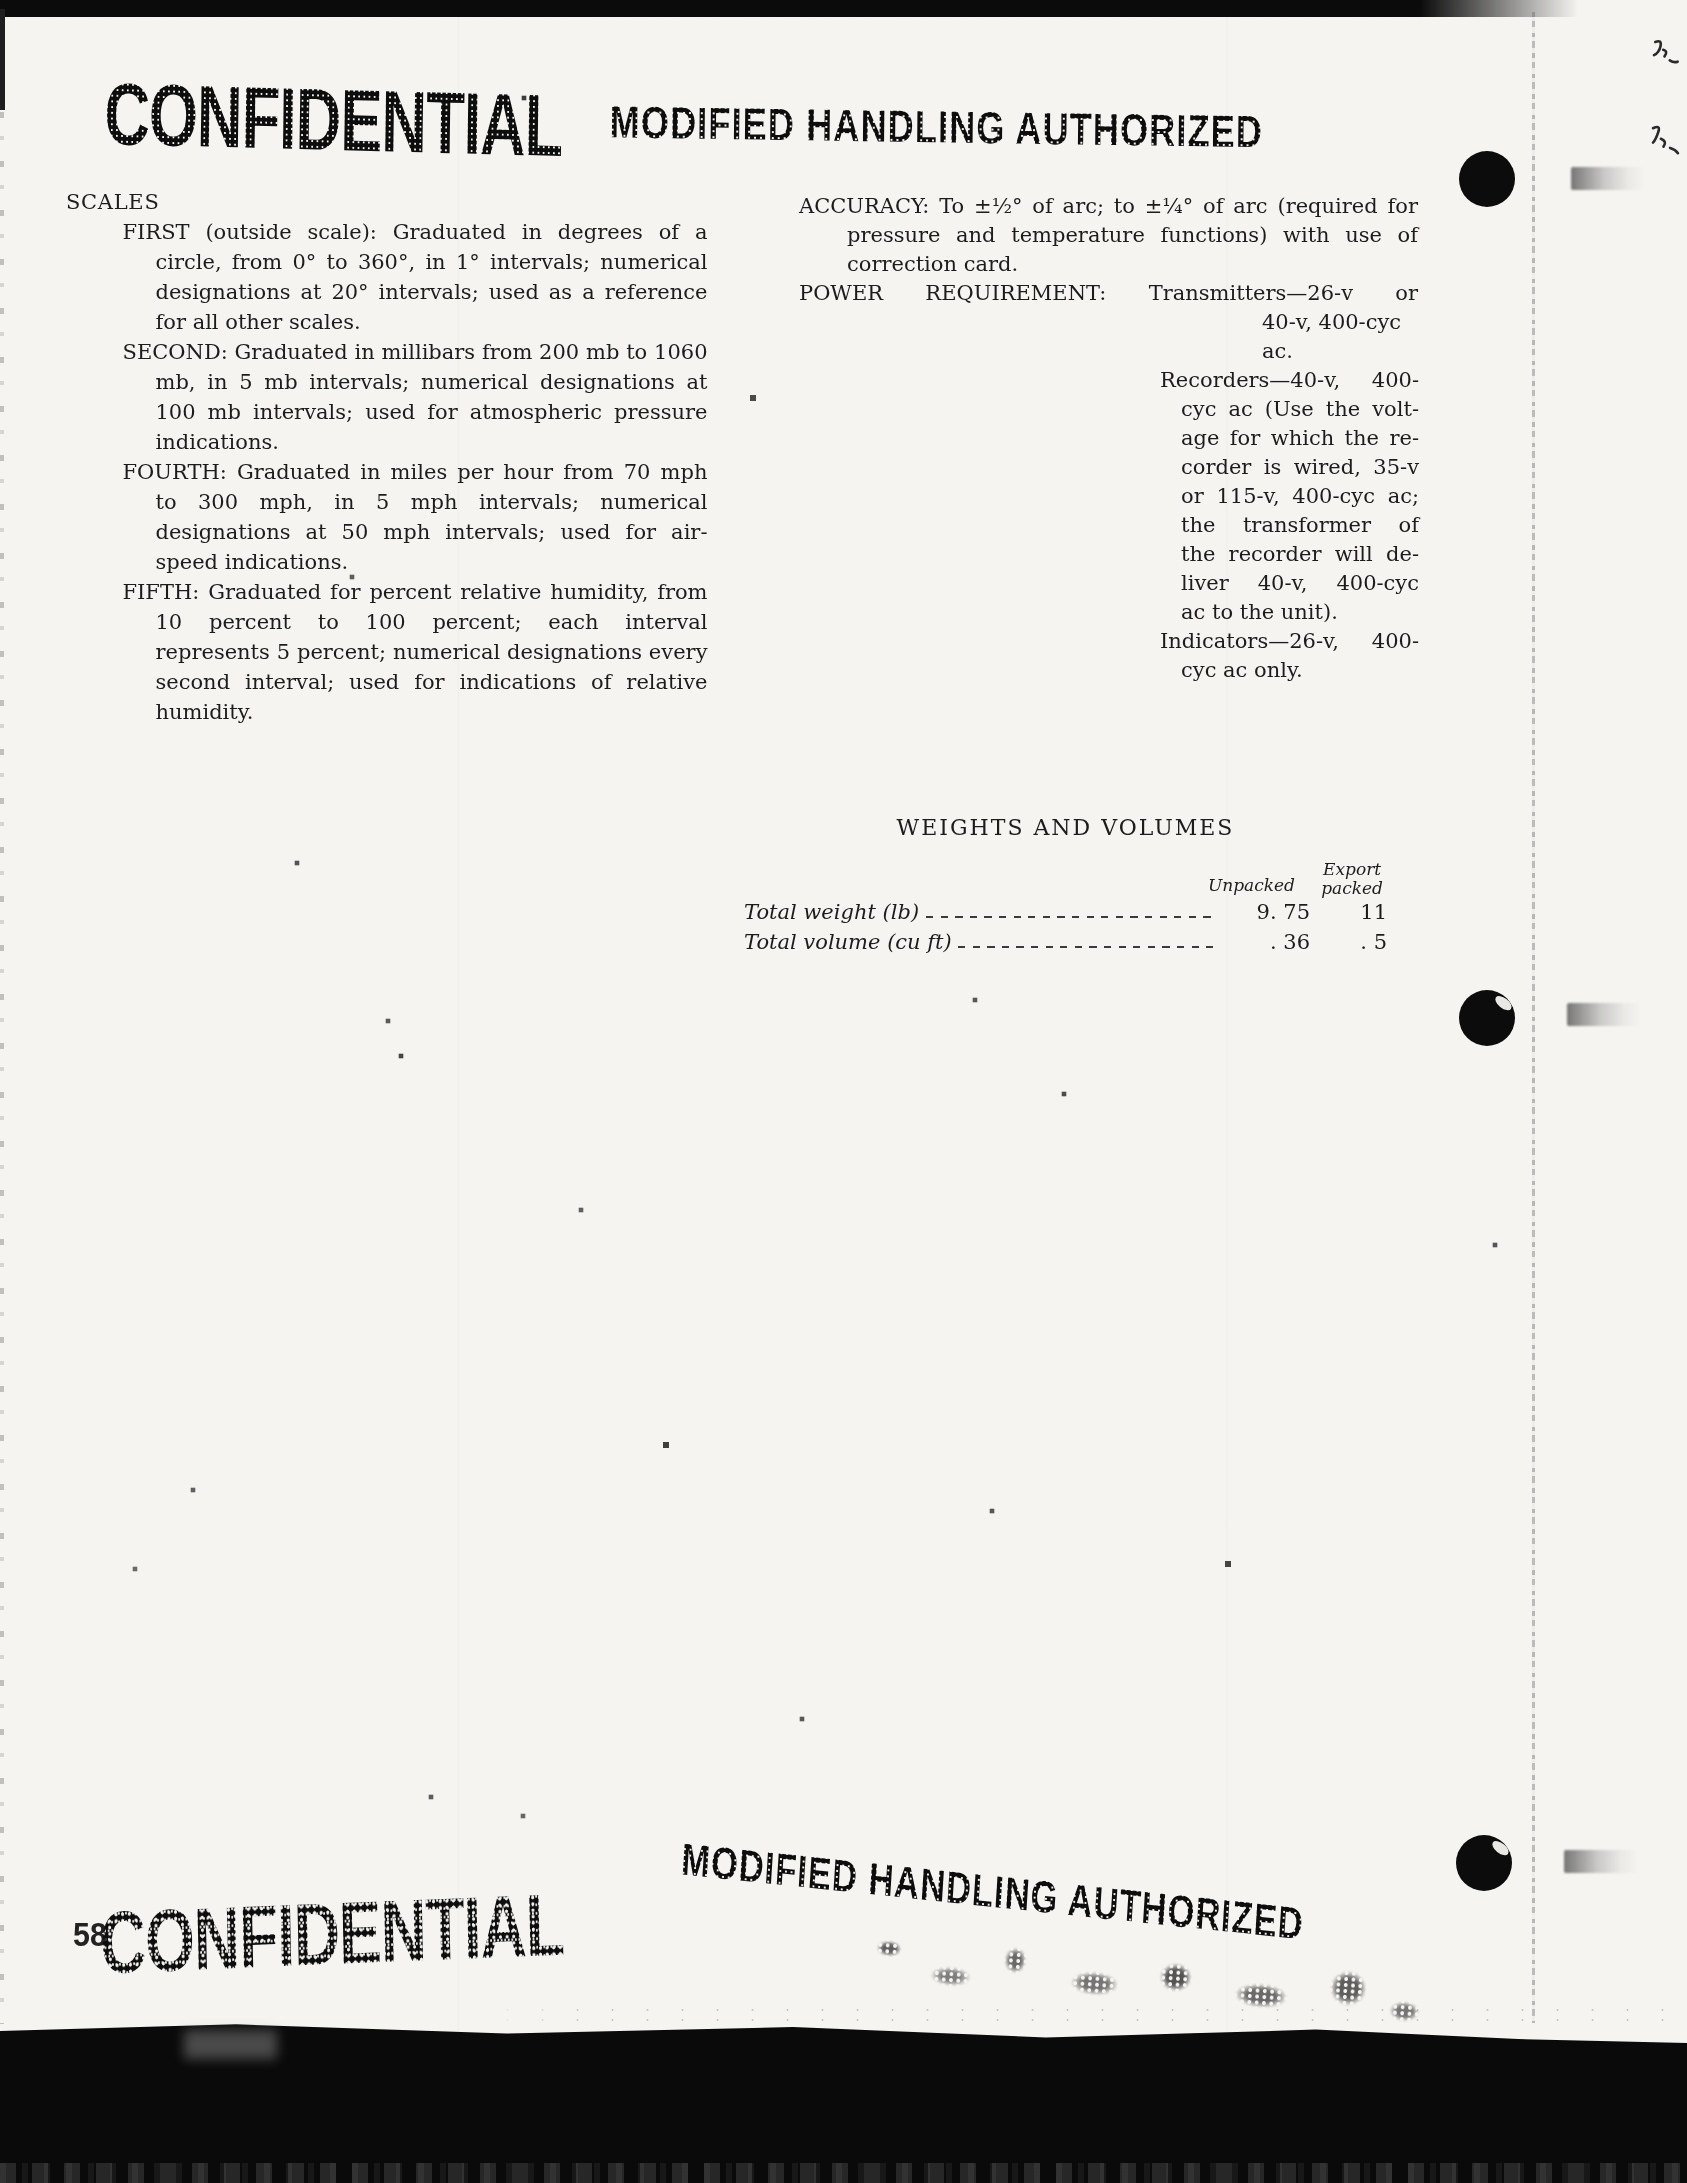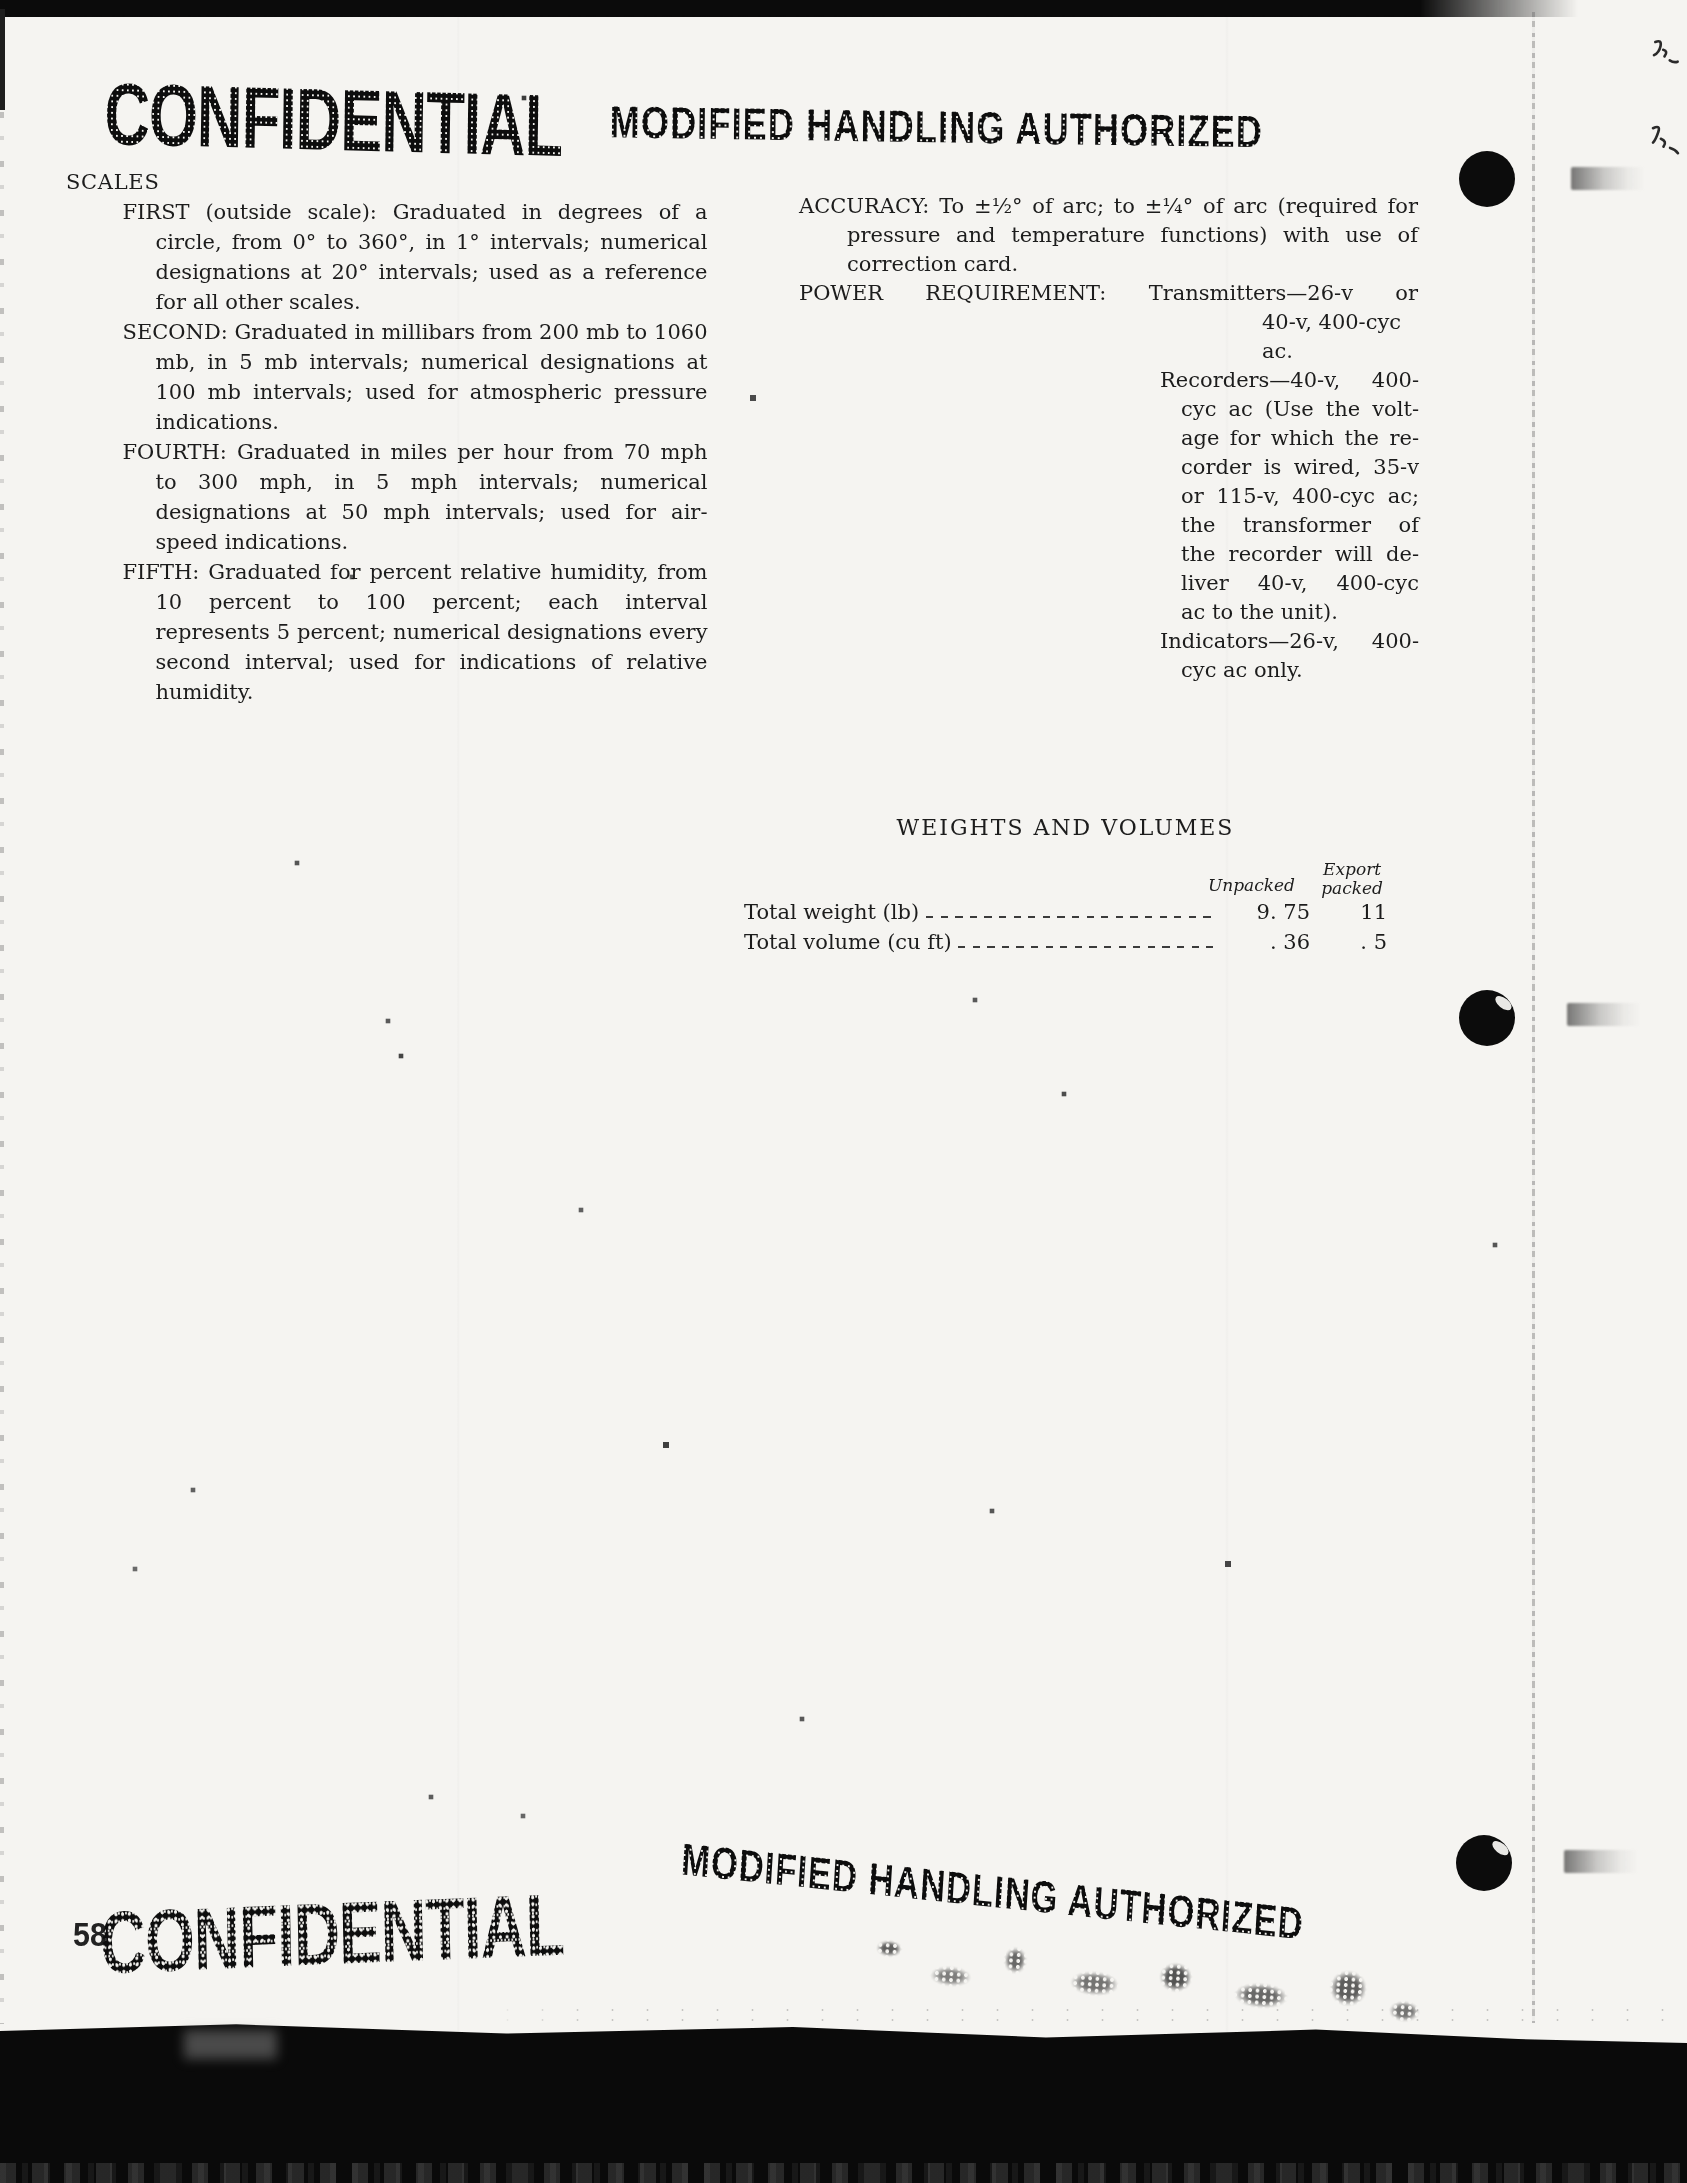--- a/index.html
+++ b/index.html
@@ -131,40 +131,40 @@
       radial-gradient(20px 13.2px at 96% 64%, rgba(12,12,12,.6) 40%, transparent 74%);
     -webkit-mask-image:radial-gradient(circle, transparent 0 1.7px, #000 2.2px);
     -webkit-mask-size:7.3px 6px;
             mask-image:radial-gradient(circle, transparent 0 1.7px, #000 2.2px);
             mask-size:7.3px 6px;
   }
 
   
   .leftcol{ position:absolute; left:66px; top:167px; width:645px;
     font-size:21px; line-height:30px; }
-  .scales-heading{ letter-spacing:0.7px; }
+  .scales-heading{ letter-spacing:0.7px;margin-top:20px; }
   .scales-item{ margin-left:26.5px; width:615px; padding-left:63px; text-indent:-33px;
     text-align:justify; }
 
   .rightcol{ position:absolute; left:771px; top:192px; width:619px;
     font-size:21px; line-height:29px;margin-left:28px; }
   .hang{ padding-left:48px; text-indent:-48px; text-align:justify; }
   .pl-main{ padding-left:48px; text-indent:-48px; text-align:justify; text-align-last:justify; }
   .pl-c1{ margin-left:463px; }
   .pl-h{ margin-left:361px; width:259px; }
   .pl-i{ margin-left:382px; width:238px; }
   .fill{ text-align:justify; text-align-last:justify; }
 
   .wv{ position:absolute; left:744px; top:815px; width:643px; font-size:21px; }
   .wv-head{ text-align:center; letter-spacing:2px; font-size:22px; }
   .wv-colheads{ position:relative; height:57px; font-style:italic; font-size:17px; line-height:18.5px; }
   .wv-unpacked{ position:absolute; right:92px; bottom:2.6px;margin-left:32px; }
   .wv-export{ position:absolute; right:4px; bottom:0; text-align:center; }
   .wv-row{ display:flex; align-items:baseline; line-height:30px; }
-  .wv-label{ white-space:nowrap; }
+  .wv-label{ white-space:nowrap;font-style:italic; }
   .wv-leader{ flex:1; height:2px; align-self:flex-end; margin:0 9.3px 8.6px 6.6px;
     background:repeating-linear-gradient(90deg,#3b3b3b 0 7.3px, transparent 7.3px 14.6px); }
   .wv-v1{ width:87px; text-align:right; white-space:nowrap; }
   .wv-v2{ width:77px; text-align:right; white-space:nowrap; }
 
   .page-number{ position:absolute; left:73px; top:1916px;
     font-family:"Liberation Sans", sans-serif; font-weight:700; font-size:33px;
     transform:scaleX(.92); transform-origin:left top; color:#222; }
 </style>
 </head>

